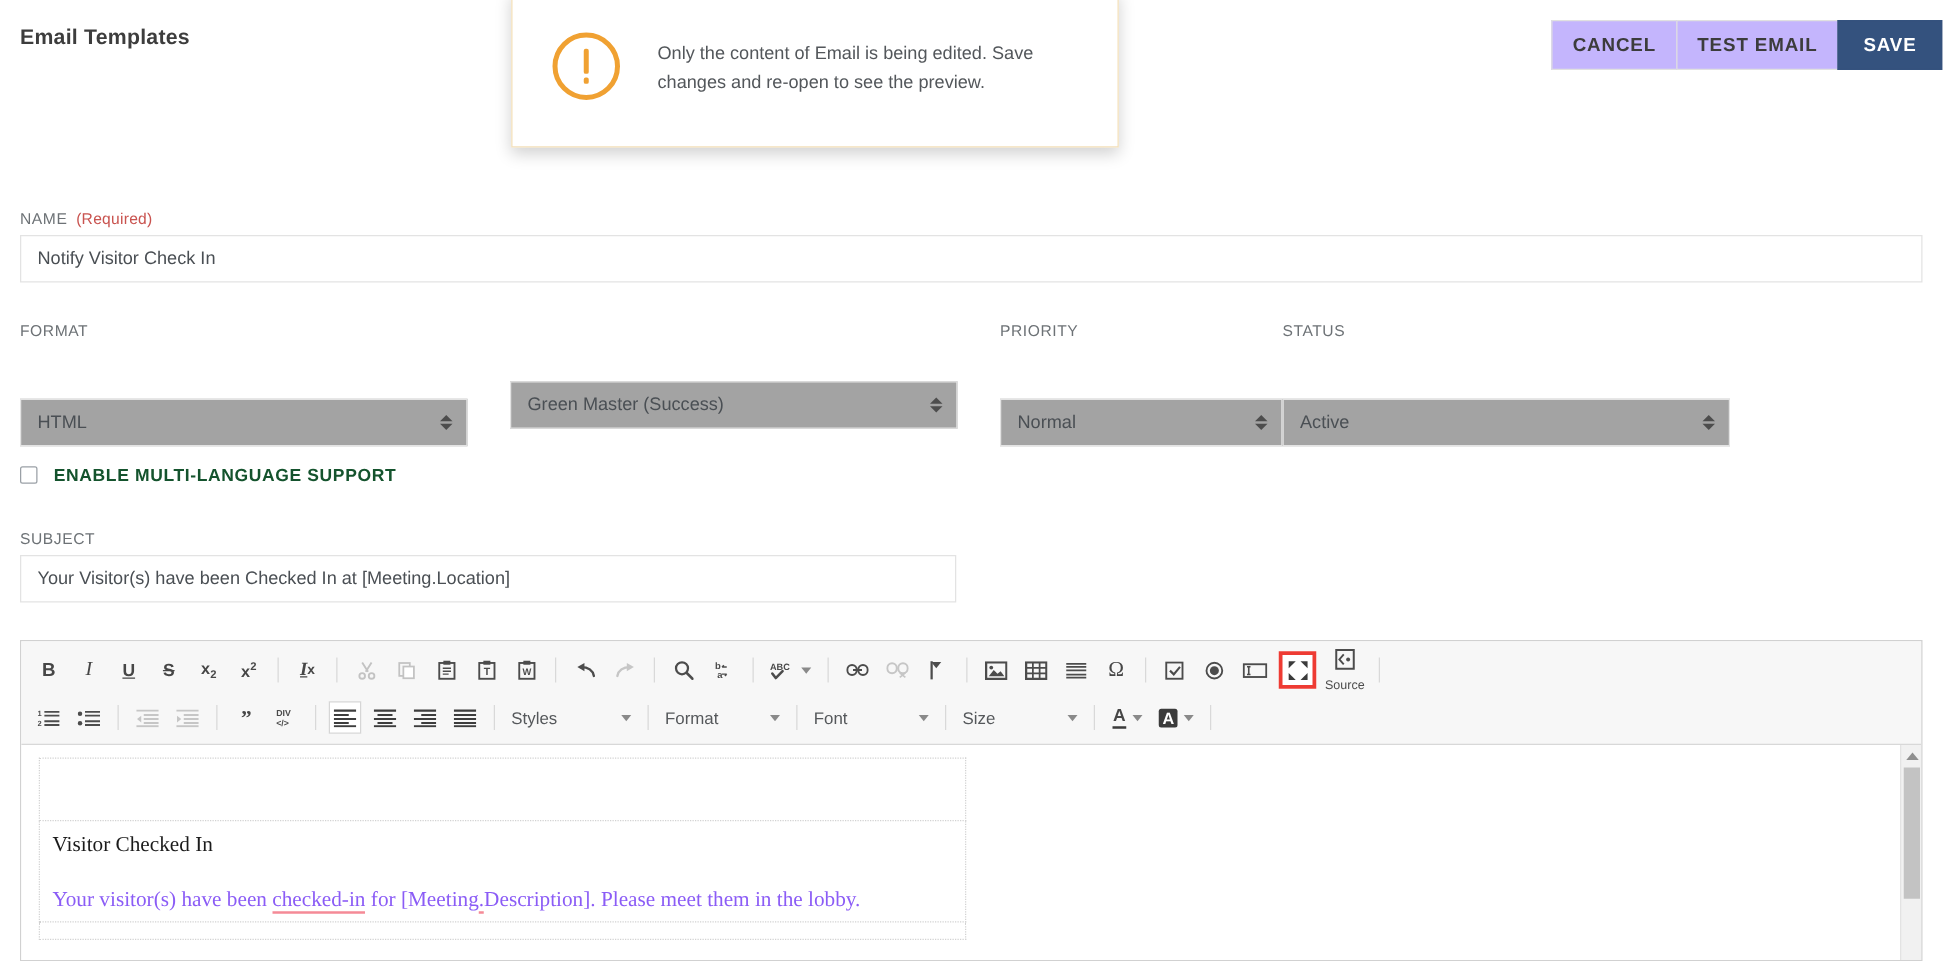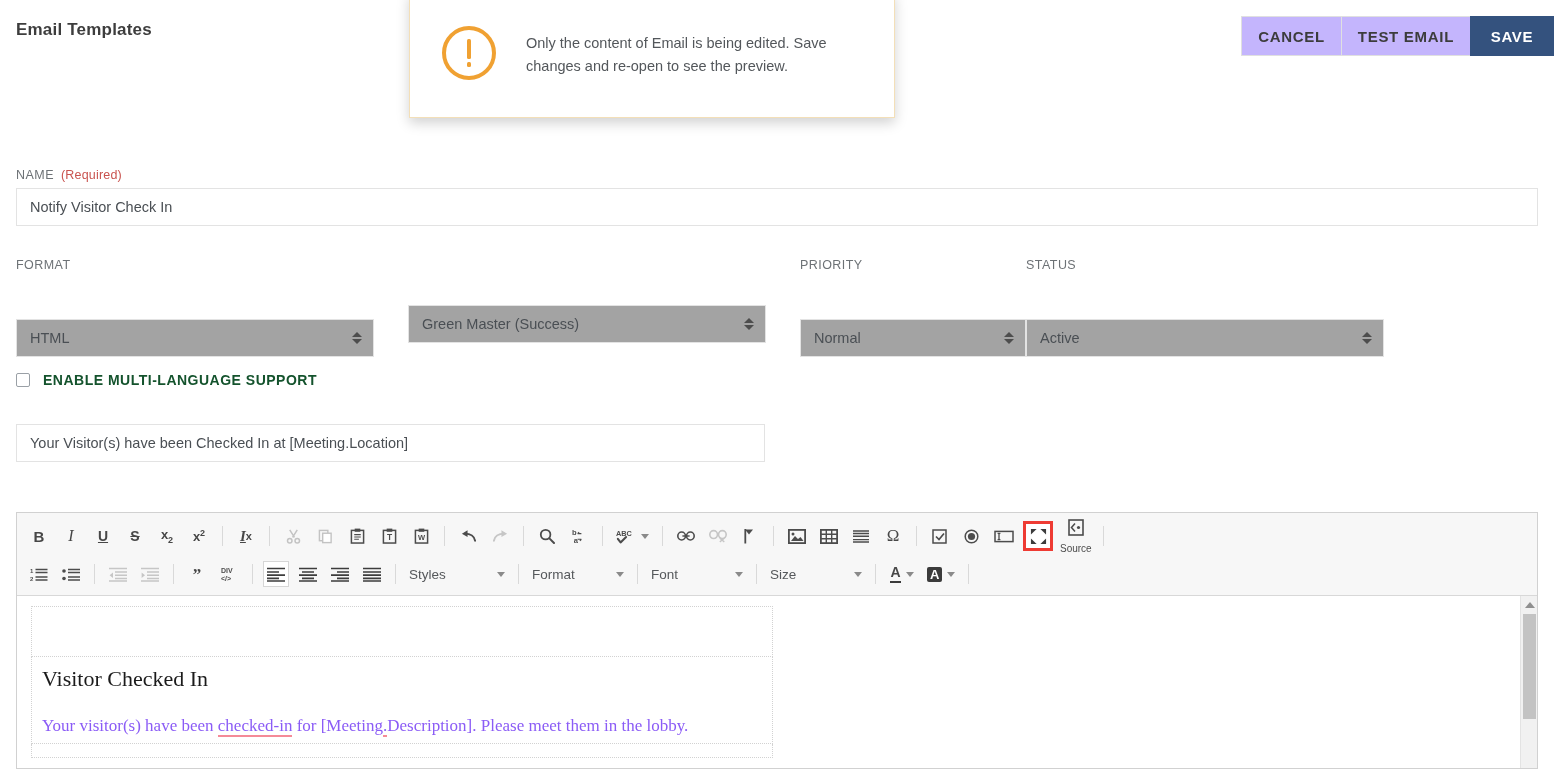--- a/index.html
+++ b/index.html
@@ -173,21 +173,21 @@
     border-collapse: collapse;
     font-family: "Liberation Serif", serif;
   }
   .mail-table td {
     border: 1px dotted #d2d2d2;
     padding: 0;
   }
   .cell-blank { height: 50px; }
   .cell-pad { padding: 6px 8px 4px 8px !important; }
   .mail-h {
-    font-size: 22px; color:#1b1b1b;
+    font-size: 17px; color:#1b1b1b;
     font-family: "Liberation Serif", serif;
     padding: 3px 0 2px 2px;
   }
   .mail-p {
     font-size: 17px; color:#8b5cf6;
     font-family: "Liberation Serif", serif;
     padding: 2px 0 3px 2px;
     white-space: nowrap;
     margin-top: 20px;
   }
@@ -294,20 +294,23 @@
       </div>
     </div>
   </div>
 
   <div class="row-check">
     <div class="cbox"></div>
     <div class="check-label">ENABLE MULTI-LANGUAGE SUPPORT</div>
   </div>
 
   <div class="row-subject">
+    <div class="field-label">
+        <span>SUBJECT</span>
+      </div>
     <input class="txt-input" type="text" value="Your Visitor(s) have been Checked In at [Meeting.Location]" style="">
   </div>
 
   <div class="editor">
     <div class="tb">
 
       <div class="tb-row">
         <div class="tb-btn">
             <b style="font-size:15px">B</b>
           </div>

